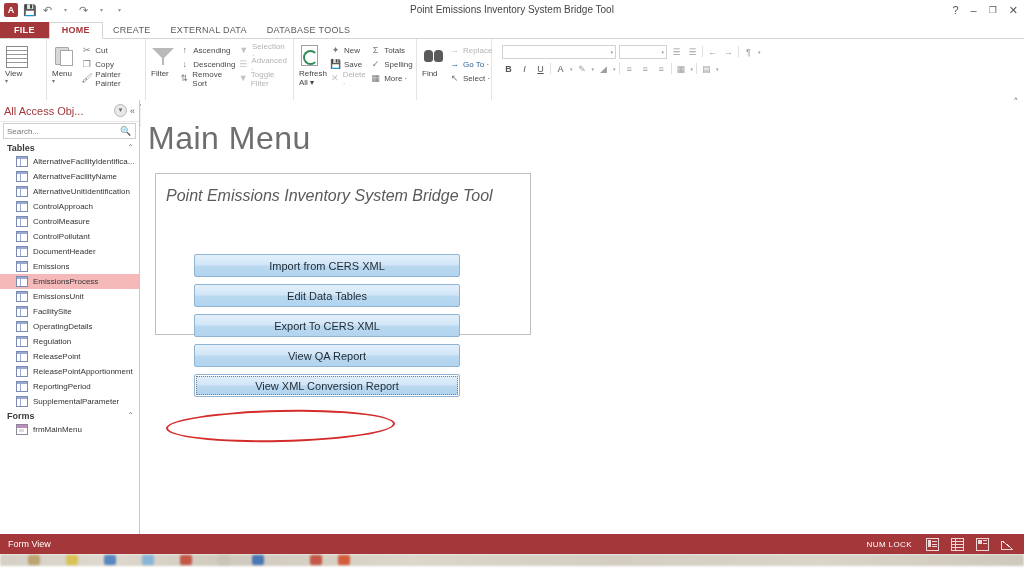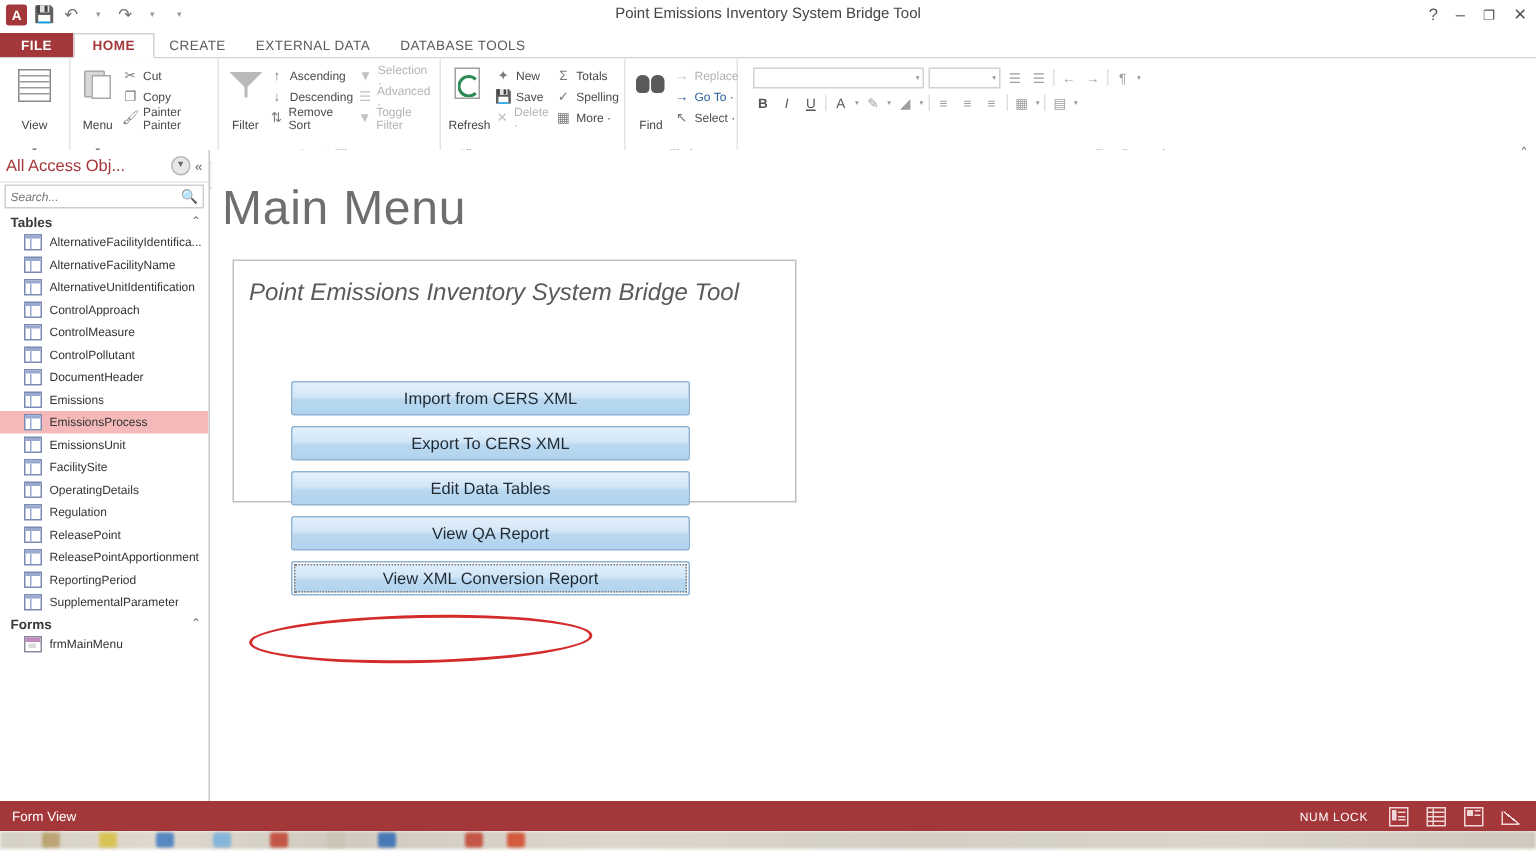--- a/index.html
+++ b/index.html
@@ -31,22 +31,22 @@
   .tab.active{color:#a4373a;background:#fff;border:1px solid #d4d4d4;border-bottom:1px solid #fff;
               position:relative;top:1px;padding:2px 12px 3px;font-weight:bold;}
 
   
   .ribbon{position:relative;height:69px;background:#fff;border-bottom:1px solid #d4d4d4;display:flex;}
   .rgroup{position:relative;height:69px;display:flex;flex-direction:column;
           border-right:1px solid #e4e4e4;}
   .rgroup-body{flex:1;display:flex;align-items:flex-start;padding:3px 5px 0 5px;gap:3px;}
   .rgroup-label{height:11px;font-size:8px;color:#666;text-align:center;line-height:11px;position:relative;}
   .rgroup-label .dlg{position:absolute;right:3px;top:1px;font-size:7px;color:#999;}
-  .bigbtn{width:36px;display:flex;flex-direction:column;align-items:center;
-          font-size:8px;color:#444;padding-top:2px;gap:10px;}
+  .bigbtn{width:36px;display:flex;flex-direction:column;align-items:flex-start;
+          font-size:8px;color:#444;padding-top:2px;}
   .bigicon{width:24px;height:24px;position:relative;margin-bottom:1px;}
   .bigbtn .cap{line-height:9px;text-align:center;}
   .bigbtn .arw{font-size:6px;color:#777;line-height:7px;}
   .smcol{display:flex;flex-direction:column;gap:1px;padding-top:2px;}
   .smbtn{display:flex;align-items:center;gap:3px;font-size:8px;color:#4a4a4a;height:13px;}
   .smbtn .si{width:11px;height:11px;display:inline-block;text-align:center;line-height:11px;font-size:9px;color:#7a7a7a;}
   .smbtn.dim{color:#b4b4b4;}
   .smbtn.dim .si{color:#c2c2c2;}
 
   
@@ -88,21 +88,21 @@
   
   .navpane{position:absolute;left:0;top:100px;width:140px;height:434px;background:#fff;
            border-right:1px solid #c8c8c8;box-sizing:border-box;overflow:hidden;}
   .nav-hdr{height:21px;display:flex;align-items:center;padding:0 4px;gap:3px;border-bottom:1px solid #e8e8e8;}
   .nav-hdr-title{font-size:11px;color:#a4373a;flex:1;white-space:nowrap;overflow:hidden;}
   .nav-hdr-ic{width:11px;height:11px;border-radius:50%;background:#e8e8e8;border:1px solid #b6b6b6;
               font-size:7px;line-height:10px;text-align:center;color:#666;}
   .nav-hdr-chev{font-size:9px;color:#666;}
   .nav-search{height:14px;margin:1px 3px 2px 3px;border:1px solid #cfcfcf;background:#fff;
               display:flex;align-items:center;padding:0 3px;}
-  .nav-search input{border:0;outline:0;flex:1;font-size:8px;font-style:italic;color:#8a8a8a;
+  .nav-search input{border:0;outline:0;flex:1;font-size:8px;color:#8a8a8a;
                     font-family:"Liberation Sans",sans-serif;background:transparent;padding:0;}
   .nav-search .mag{font-size:9px;color:#2e6da4;}
   .nav-grouphdr{height:13px;display:flex;align-items:center;justify-content:space-between;
                 padding:0 5px 0 7px;font-size:9px;font-weight:bold;color:#3a3a3a;}
   .nav-grouphdr .gchev{font-size:8px;color:#777;font-weight:normal;}
   .nav-item{height:15px;display:flex;align-items:center;gap:5px;padding-left:16px;font-size:8px;color:#333;}
   .nav-item.sel{background:#f6b9b9;}
   .tbl-ic{width:10px;height:9px;border:1px solid #7b89b5;background:#fff;position:relative;flex:none;}
   .tbl-ic::before{content:"";position:absolute;left:0;right:0;top:0;height:2px;background:#9aa9cf;}
   .tbl-ic::after{content:"";position:absolute;left:3px;top:2px;bottom:0;width:1px;background:#9aa9cf;}
@@ -517,22 +517,22 @@
   </div>
 
   <div class="formarea">
     <div class="form-title">Main Menu</div>
 
     <div class="formbox">
       <div class="form-subtitle">Point Emissions Inventory System Bridge Tool</div>
 
       <div class="btnstack">
         <div class="abtn">Import from CERS XML</div>
+        <div class="abtn">Edit Data Tables</div>
         <div class="abtn">Export To CERS XML</div>
-        <div class="abtn">Edit Data Tables</div>
         <div class="abtn">View QA Report</div>
         <div class="abtn focused">View XML Conversion Report</div>
       </div>
     </div>
 
     <div class="ellipse"></div>
   </div>
 
   <div class="gray-left"></div>
   <div class="gray-right"></div>

